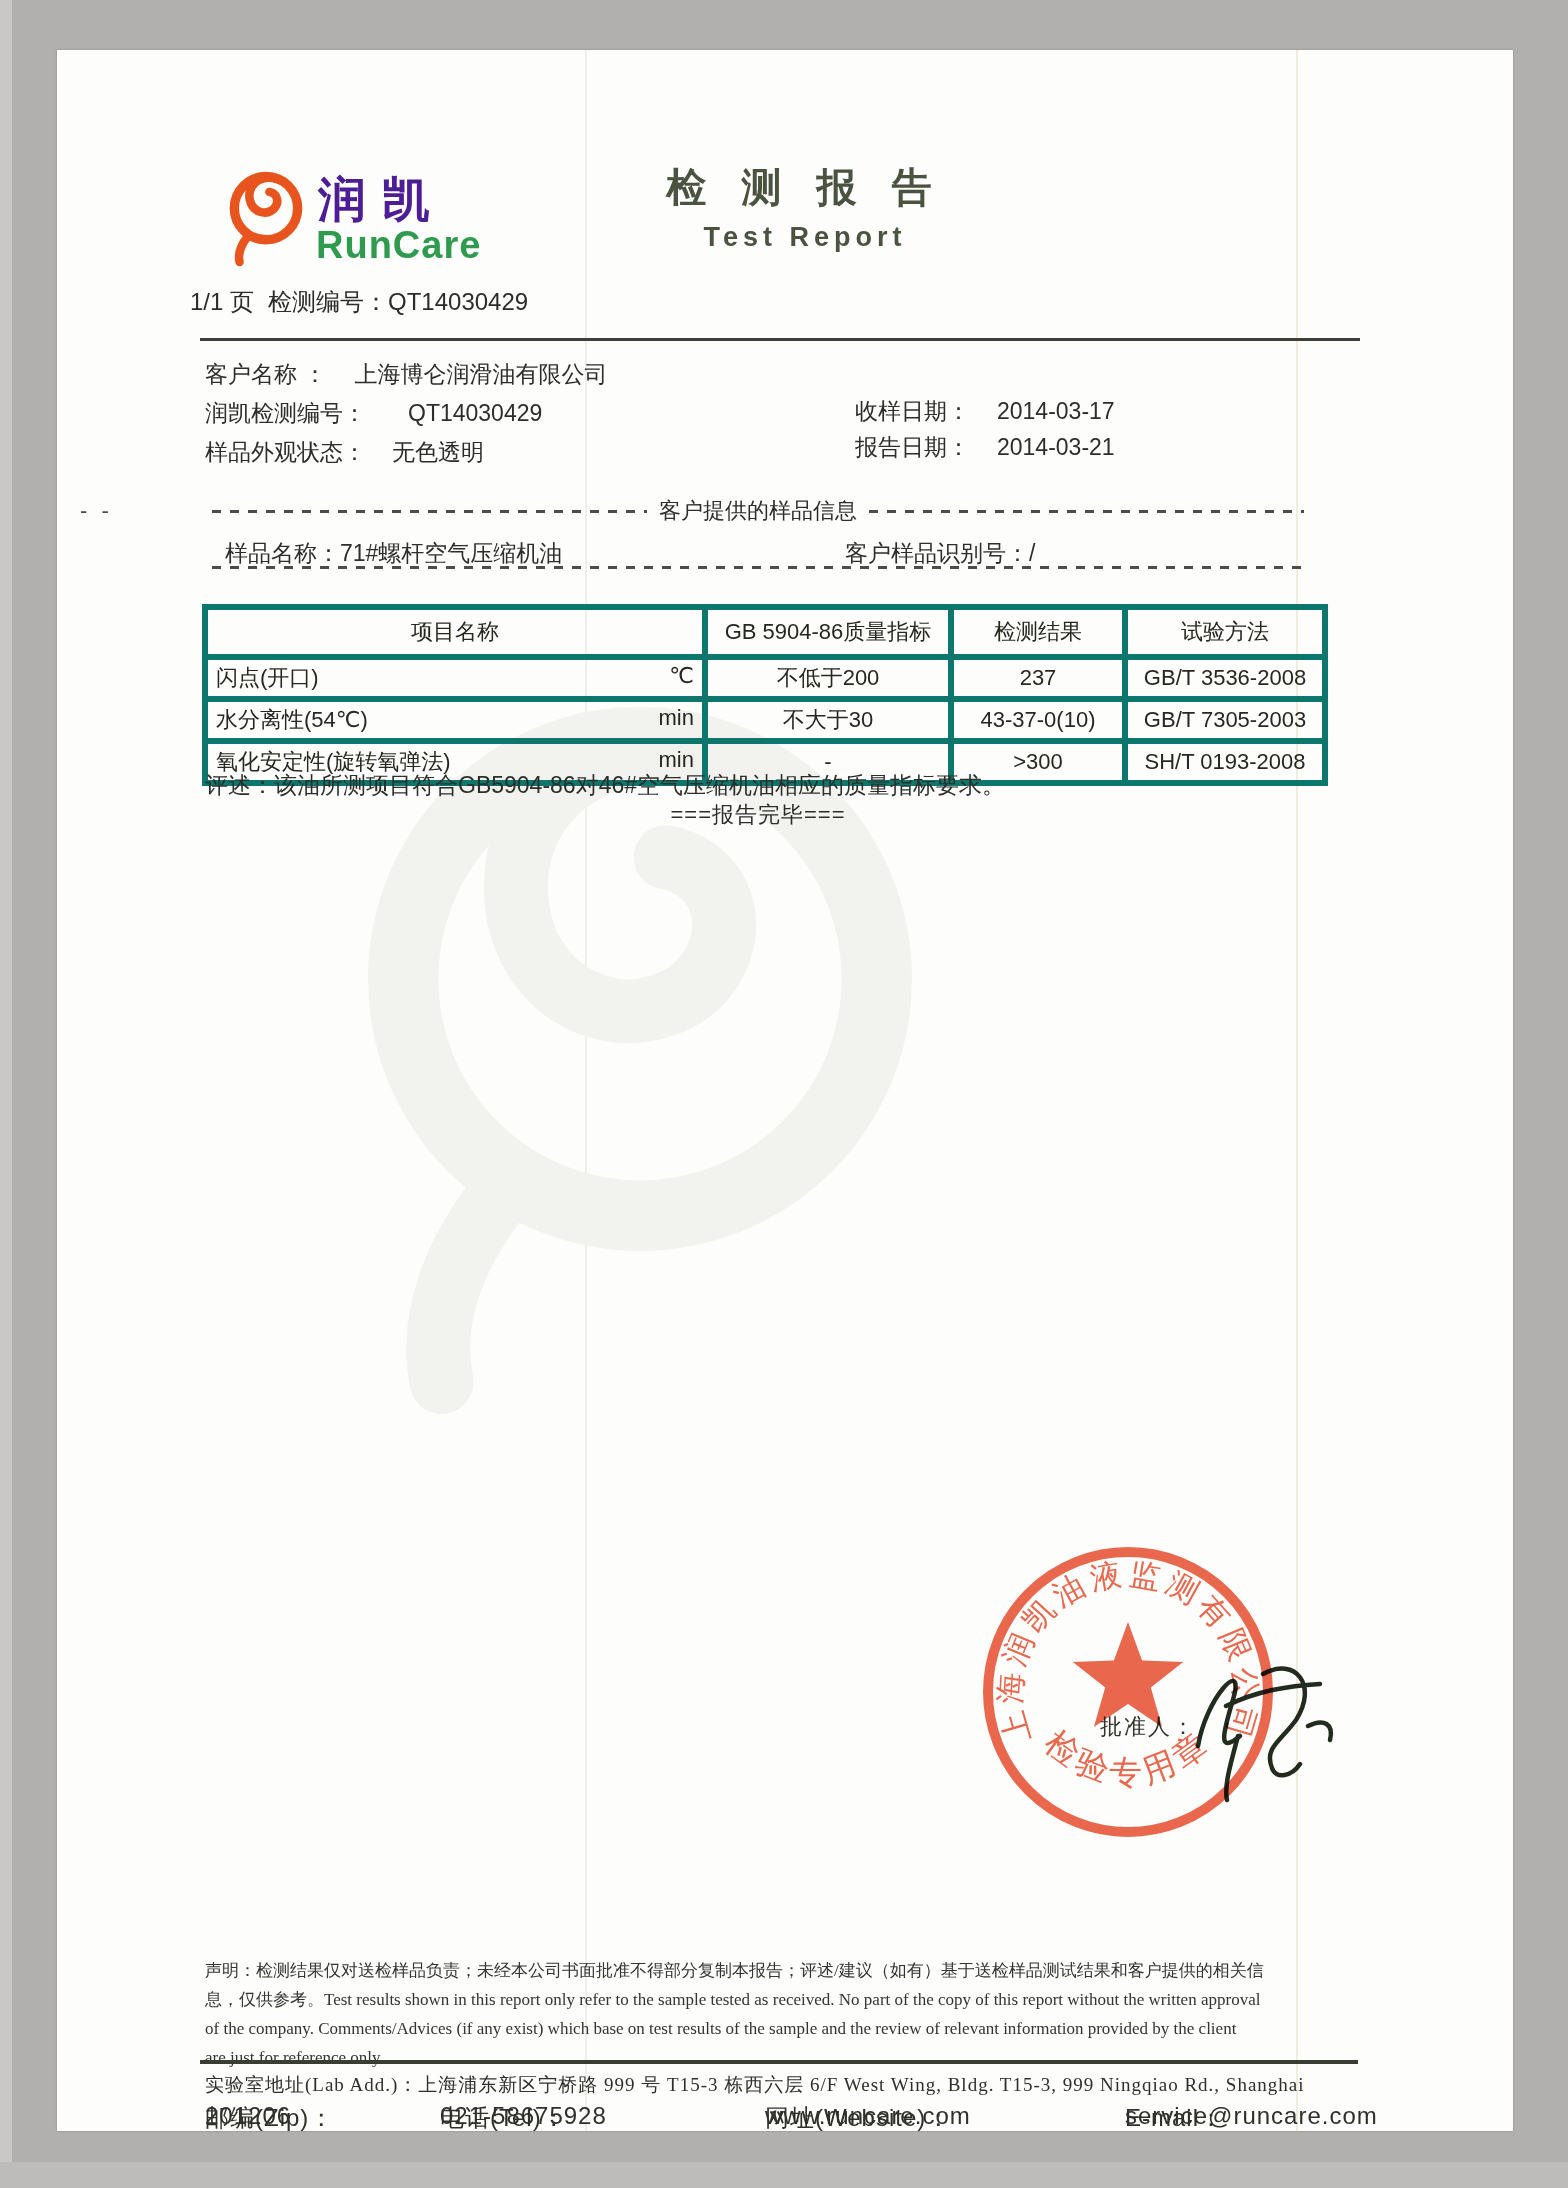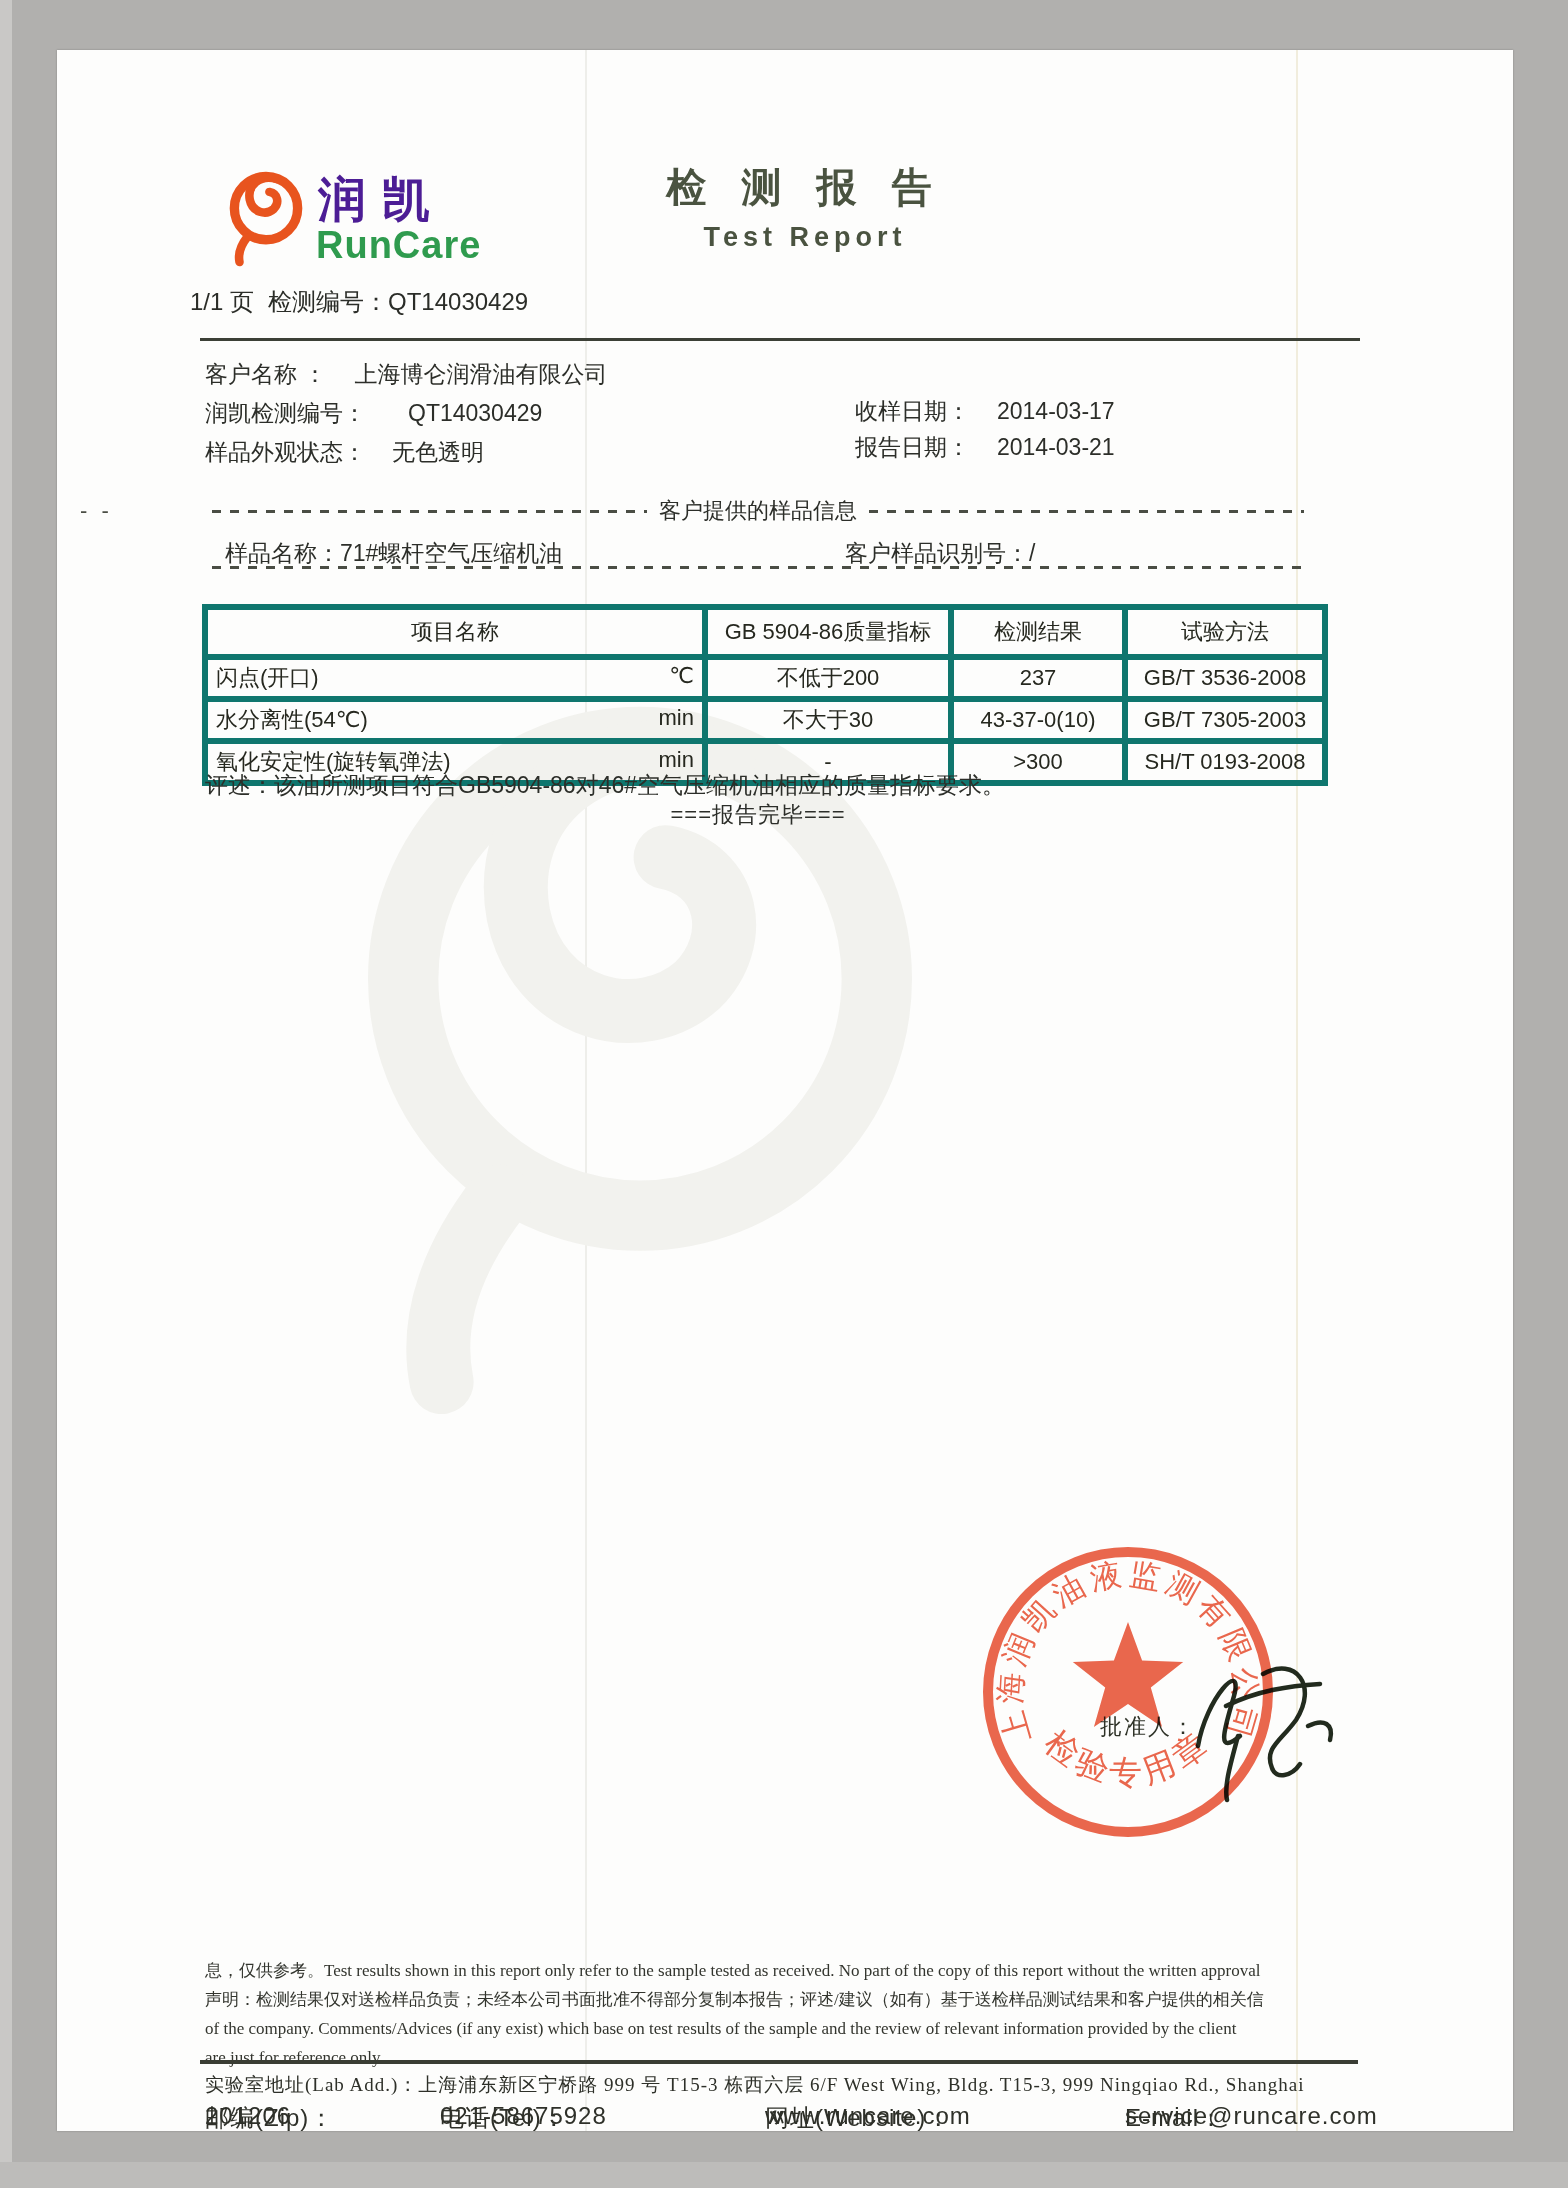--- a/index.html
+++ b/index.html
@@ -224,22 +224,22 @@
   <polygon fill="#e9573a" points="160,90 174.1,128.6 215.2,130.1 182.8,155.4 194.1,194.9 160,172 125.9,194.9 137.2,155.4 104.8,130.1 145.9,128.6"></polygon>
   <text font-size="31" fill="#e9573a" letter-spacing="5" font-family="Liberation Serif, DejaVu Serif, serif">
     <textPath href="#arcRing" startOffset="50%" text-anchor="middle">上海润凯油液监测有限公司</textPath>
   </text>
   <text font-size="33" fill="#e9573a" letter-spacing="5" font-family="Liberation Serif, DejaVu Serif, serif">
     <textPath href="#arcBottom" startOffset="50%" text-anchor="middle">检验专用章</textPath>
   </text>
 </svg>
 
 <div class="abs disclaimer">
+  <div class="dline">声明：检测结果仅对送检样品负责；未经本公司书面批准不得部分复制本报告；评述/建议（如有）基于送检样品测试结果和客户提供的相关信</div>
   <div class="dline">息，仅供参考。Test results shown in this report only refer to the sample tested as received. No part of the copy of this report without the written approval</div>
-  <div class="dline">声明：检测结果仅对送检样品负责；未经本公司书面批准不得部分复制本报告；评述/建议（如有）基于送检样品测试结果和客户提供的相关信</div>
   <div class="dline">of the company. Comments/Advices (if any exist) which  base on test results of the sample and the review of relevant information provided by the client</div>
   <div class="dline">are just  for reference only.</div>
 </div>
 
 <div class="abs rule-bottom"></div>
 <div class="abs footer-line1">实验室地址(Lab Add.)：上海浦东新区宁桥路 999 号 T15-3 栋西六层 6/F West Wing, Bldg. T15-3, 999 Ningqiao Rd., Shanghai</div>
 <div class="abs footer-line2">
   <span class="f-zip">
       <span>邮编(Zip)：</span>
       <span>201206</span>

